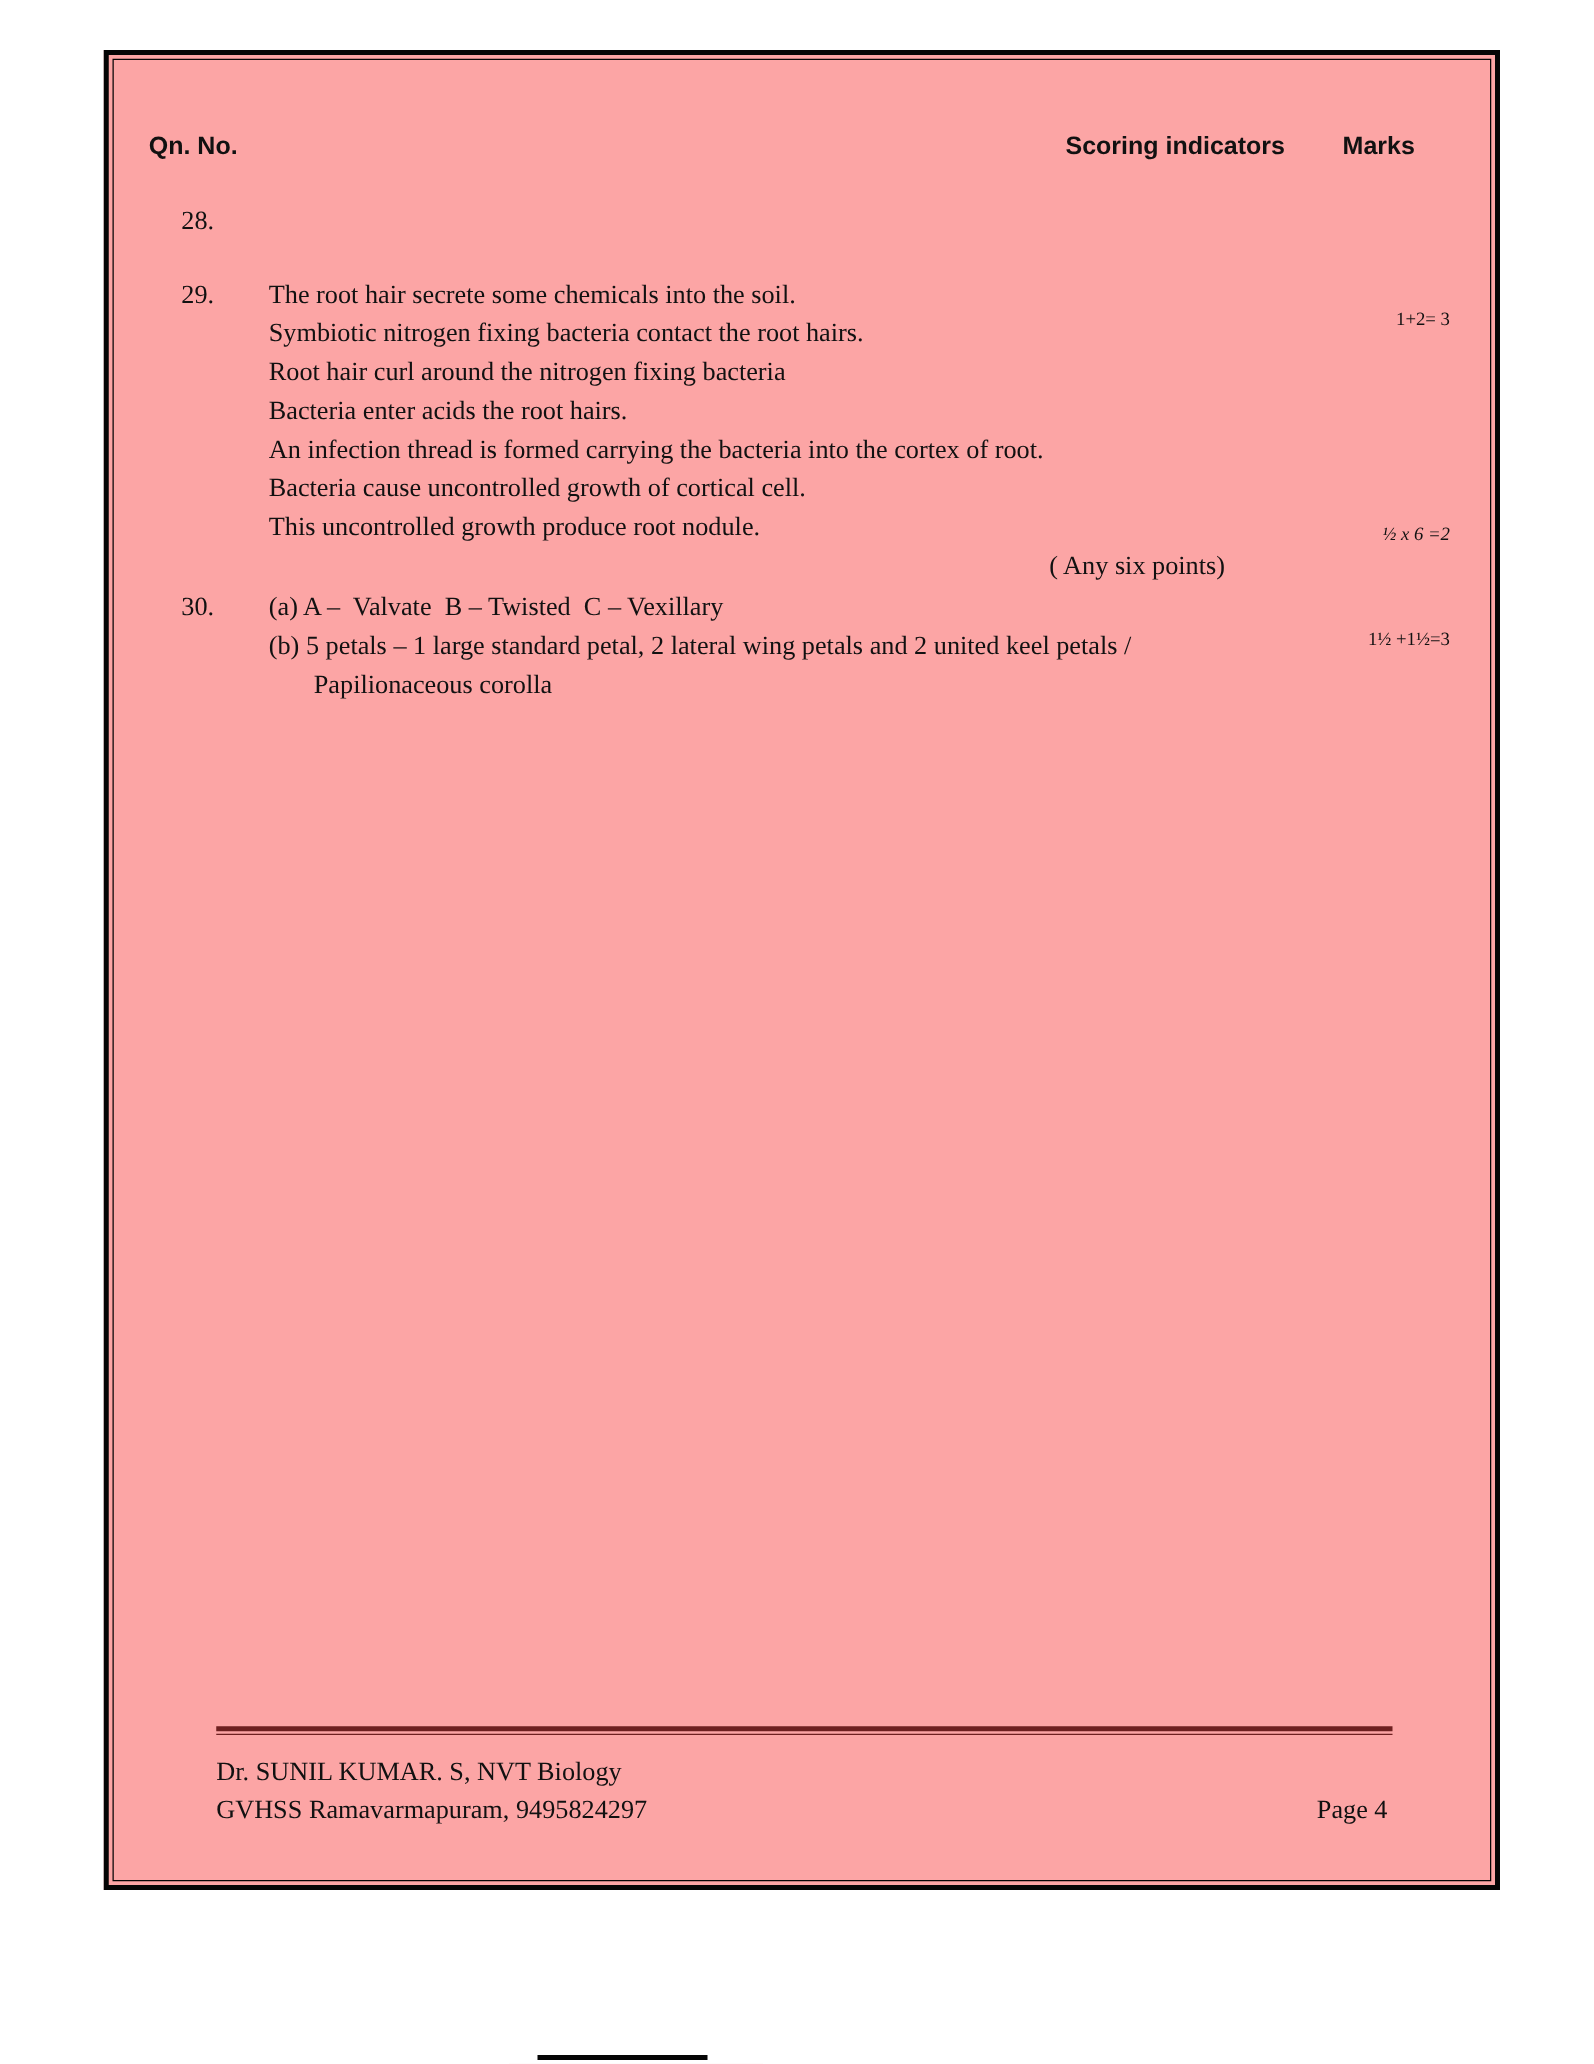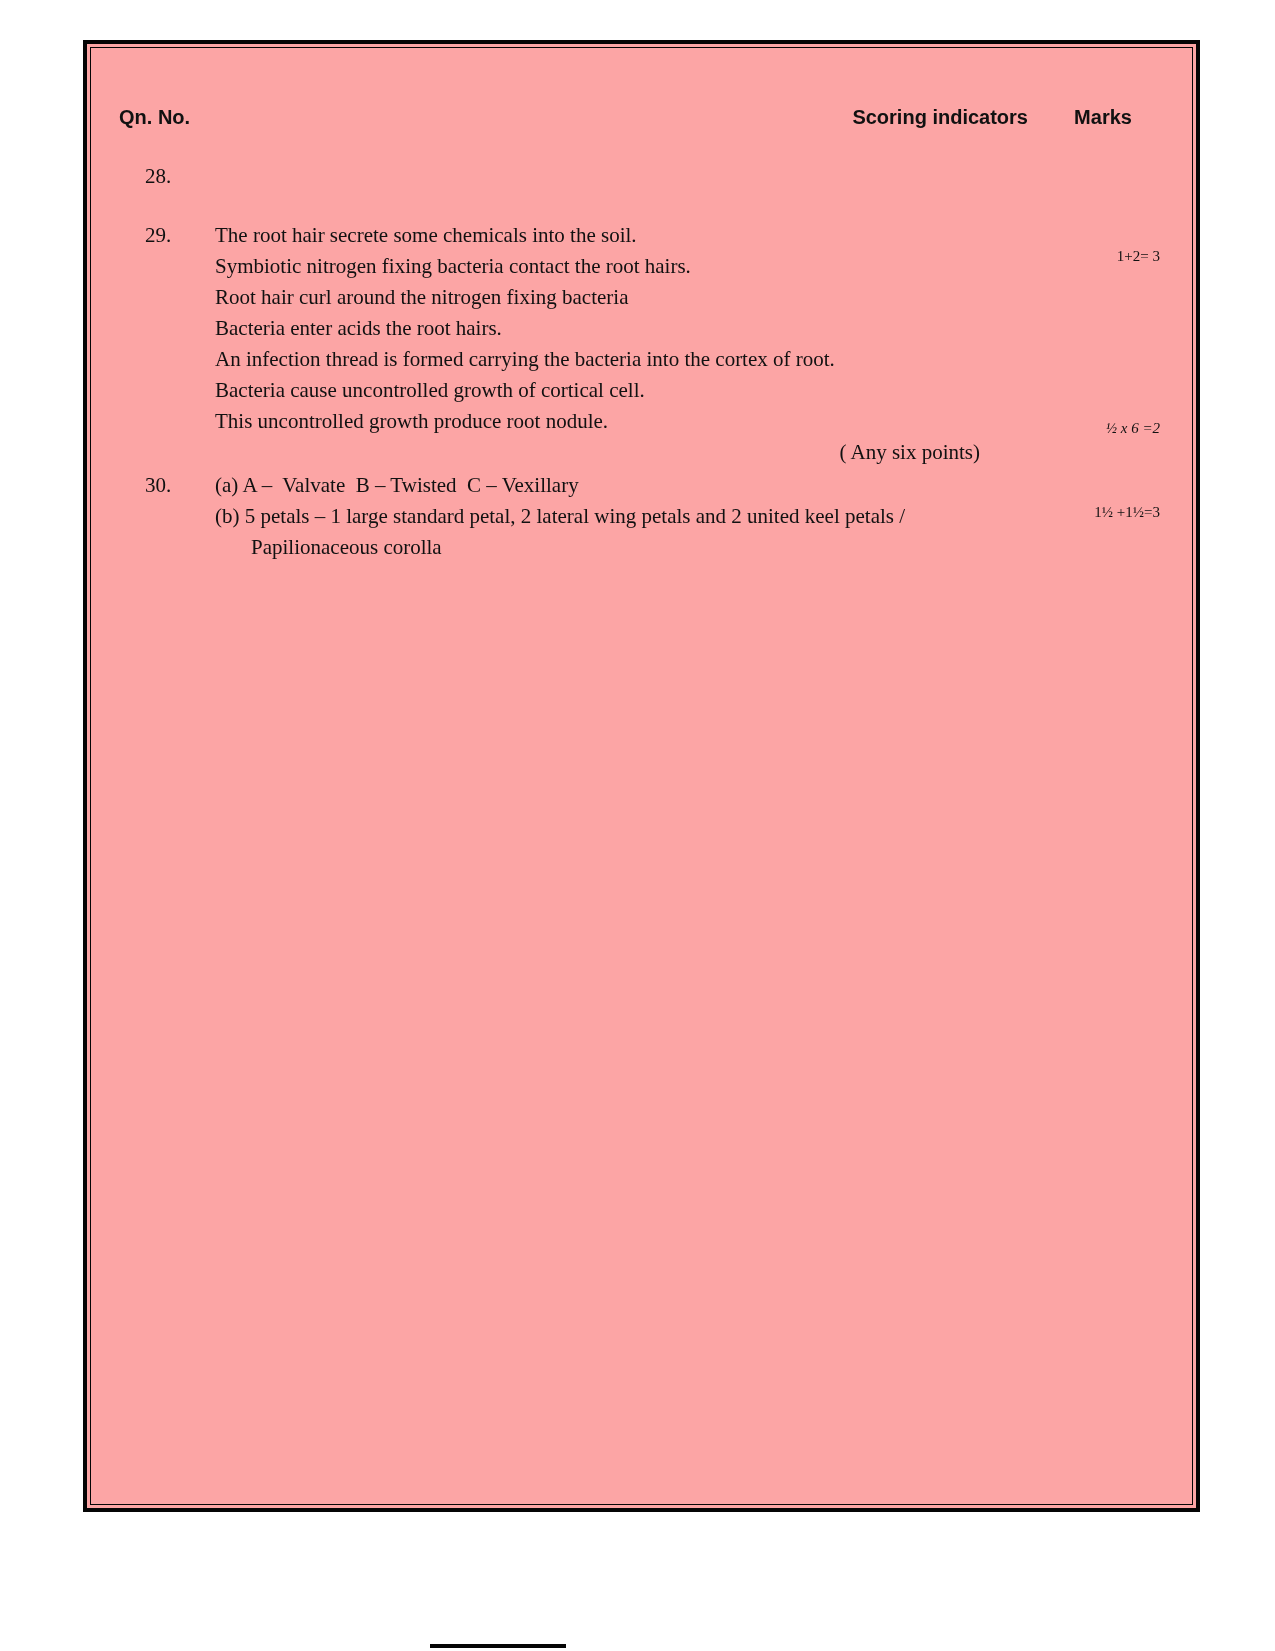--- a/index.html
+++ b/index.html
@@ -141,17 +141,27 @@
       <div class="q-content">
         <div class="line">(a) A –  Valvate  B – Twisted  C – Vexillary</div>
         <div class="line">(b) 5 petals – 1 large standard petal, 2 lateral wing petals and 2 united keel petals /</div>
         <div class="line indent-1">Papilionaceous corolla</div>
       </div>
       <div>
         <span class="marks-val marks-q30">1½ +1½=3</span>
       </div>
     </div>
 
+    <div class="footer">
+      <div class="footer-rule"></div>
+      <div class="footer-text-row">
+        <div>
+          <div>Dr. SUNIL KUMAR. S, NVT Biology</div>
+          <div>GVHSS Ramavarmapuram, 9495824297</div>
+        </div>
+        <div class="footer-page">Page 4</div>
+      </div>
+    </div>
 
   </div>
 </div>
 
 <div class="next-page-sliver"></div>
 
 </body></html>

